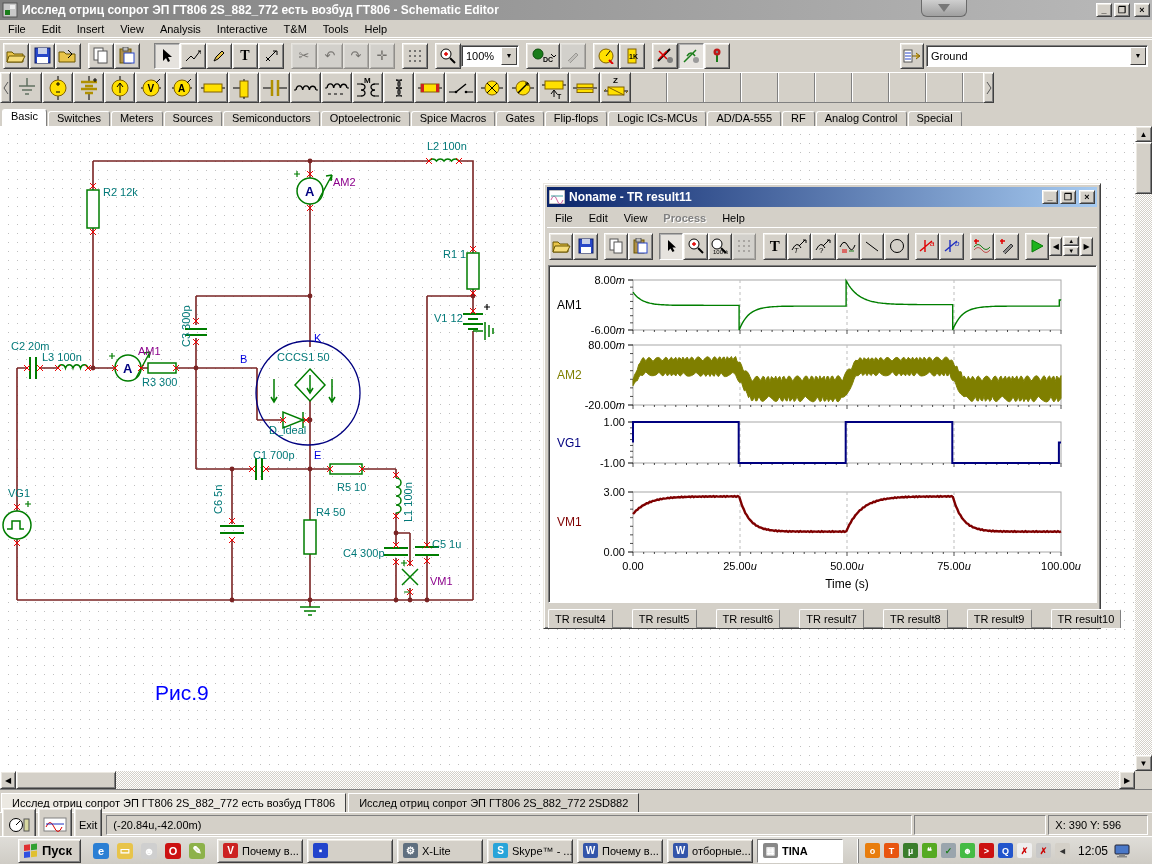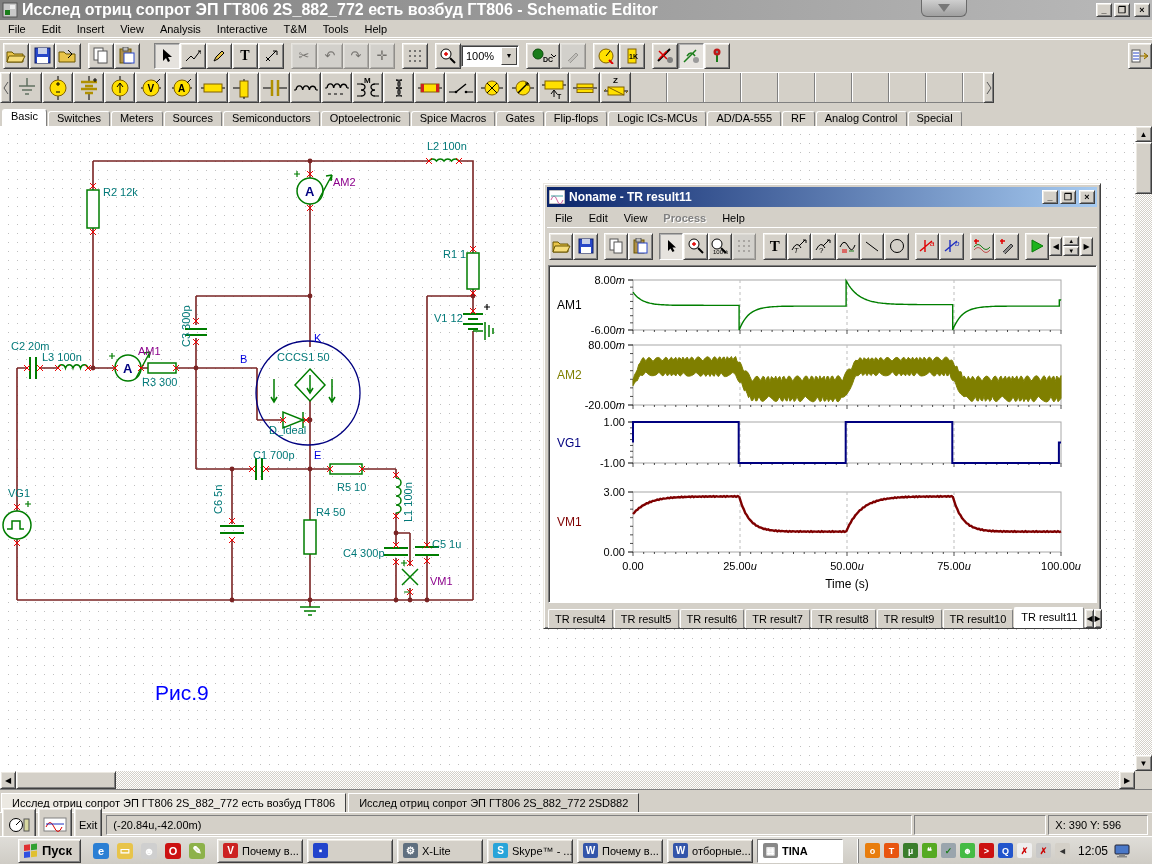--- a/index.html
+++ b/index.html
@@ -11,21 +11,21 @@
   .pressed { background:#e6e3de; border:1px solid; border-color:#808080 #fff #fff #808080; box-shadow:inset 1px 1px 0 #b0b0b0; }
   .sunken { background:#fff; border:1px solid; border-color:#808080 #fff #fff #808080; box-shadow:inset 1px 1px 0 #404040; }
   .spanel { border:1px solid; border-color:#808080 #fff #fff #808080; }
   .b { display:inline-flex; align-items:center; justify-content:center; width:26px; height:26px; vertical-align:top; }
   .b svg, .cbtn svg { display:block; }
   .dis { opacity:.45; filter:grayscale(1); }
   .dither { background:#e9e7e3 conic-gradient(#fff 25%, #d4d0c8 0 50%, #fff 0 75%, #d4d0c8 0) 0 0/2px 2px; }
 
   
   #main-titlebar { left:0; top:0; width:1152px; height:20px; background:linear-gradient(90deg,#7f7f7f,#b9b9b9); display:flex; align-items:center; padding:0 2px; }
-  #main-titlebar .ttl { color:#fff; font-weight:bold; font-size:16px; margin-left:4px; white-space:nowrap; }
+  #main-titlebar .ttl { color:#fff; font-weight:bold; font-size:12px; margin-left:4px; white-space:nowrap; }
   .winbtn { width:16px; height:14px; margin-left:2px; display:inline-flex; align-items:center; justify-content:center; font-size:9px; font-weight:bold; font-family:"Liberation Sans",sans-serif; }
   #slide-btn { left:921px; top:0; width:46px; height:17px; background:linear-gradient(#cfcfcf,#9f9f9f); border:1px solid #6a6a6a; border-top:none; border-radius:0 0 6px 6px; display:flex; align-items:center; justify-content:center; }
   #slide-btn .tri { width:0; height:0; border:6px solid transparent; border-top:8px solid #787878; margin-top:6px; }
 
   
   .menubar { display:flex; align-items:center; background:#d4d0c8; }
   #main-menubar { left:0; top:20px; width:1152px; height:18px; border-bottom:1px solid #fff; }
   .menu-item { padding:2px 8px; }
   .menu-item[data-disabled="true"] { color:#808080; text-shadow:1px 1px 0 #fff;font-weight:bold; }
 
@@ -80,21 +80,21 @@
 
   
   #trw { left:543px; top:183px; width:558px; height:446px; background:#d4d0c8; border:1px solid; border-color:#ece9e2 #404040 #404040 #ece9e2; box-shadow:inset 1px 1px 0 #fff, inset -1px -1px 0 #808080; }
   #tr-titlebar { left:3px; top:3px; width:550px; height:20px; background:linear-gradient(90deg,#0a246a,#a6caf0); display:flex; align-items:center; padding:0 2px; }
   #tr-titlebar .ttl { color:#fff; font-weight:bold; font-size:12px; margin-left:4px; flex:1; }
   #tr-menubar { left:3px; top:25px; width:550px; height:17px; }
   #tr-toolbar { left:3px; top:43px; width:550px; height:37px; border-top:1px solid #fff; display:flex; align-items:center; padding-left:2px; }
   .trb { width:27px; height:27px; display:inline-flex; align-items:center; justify-content:center; }
   #tr-plotpanel { left:4px; top:81px; width:549px; height:338px; }
   #tr-tabs { left:4px; top:421px; width:549px; height:23px; display:flex; align-items:flex-end; }
-  .rtab { padding:3px 6px; margin-right:1px; background:#d4d0c8; border:1px solid #808080; border-bottom:none; border-top-color:#fff; border-left-color:#fff; border-radius:2px 2px 0 0; white-space:nowrap; font-size:11px; }
+  .rtab { padding:3px 6px; margin-right:19px; background:#d4d0c8; border:1px solid #808080; border-bottom:none; border-top-color:#fff; border-left-color:#fff; border-radius:2px 2px 0 0; white-space:nowrap; font-size:11px; }
   .rtab[data-active="true"] { background:#fff; padding-bottom:5px; }
   .navb { width:14px; height:19px; display:inline-flex; align-items:center; justify-content:center; font-size:8px; }
   text { font-family:"Liberation Sans", sans-serif; }
 </style>
 </head>
 <body>
 
 <div id="main-titlebar" class="abs">
   <svg width="16" height="16">
       <rect x="1" y="1" width="14" height="14" fill="#c8c8c8" stroke="#555"></rect>
@@ -274,20 +274,24 @@
         <circle cx="6" cy="4" r="1.2" fill="#808080"></circle>
       </svg>
     </span>
   <span style="flex:1"></span>
   <span class="b raised" style="width:24px">
       <svg width="18" height="16">
         <rect x="1" y="2" width="8" height="12" fill="#fff" stroke="#555"></rect>
         <path d="M2,5 h6 M2,8 h6 M2,11 h6" stroke="#2847c8"></path>
         <path d="M9,8 h7 M13,5 l4,3 l-4,3" fill="#e8c44a" stroke="#806000"></path>
       </svg>
+    </span>
+  <span class="combo" style="width:222px; margin:0 4px 0 2px">
+      <span class="val">Ground</span>
+      <span class="cbtn">▼</span>
     </span>
 </div>
 
 <div id="toolbar2" class="abs">
   <span class="cbtnbig chev">
       <svg width="6" height="14">
         <path d="M5,1 L1,7 L5,13" fill="none" stroke="#555"></path>
       </svg>
     </span>
   <span class="cbtnbig">

